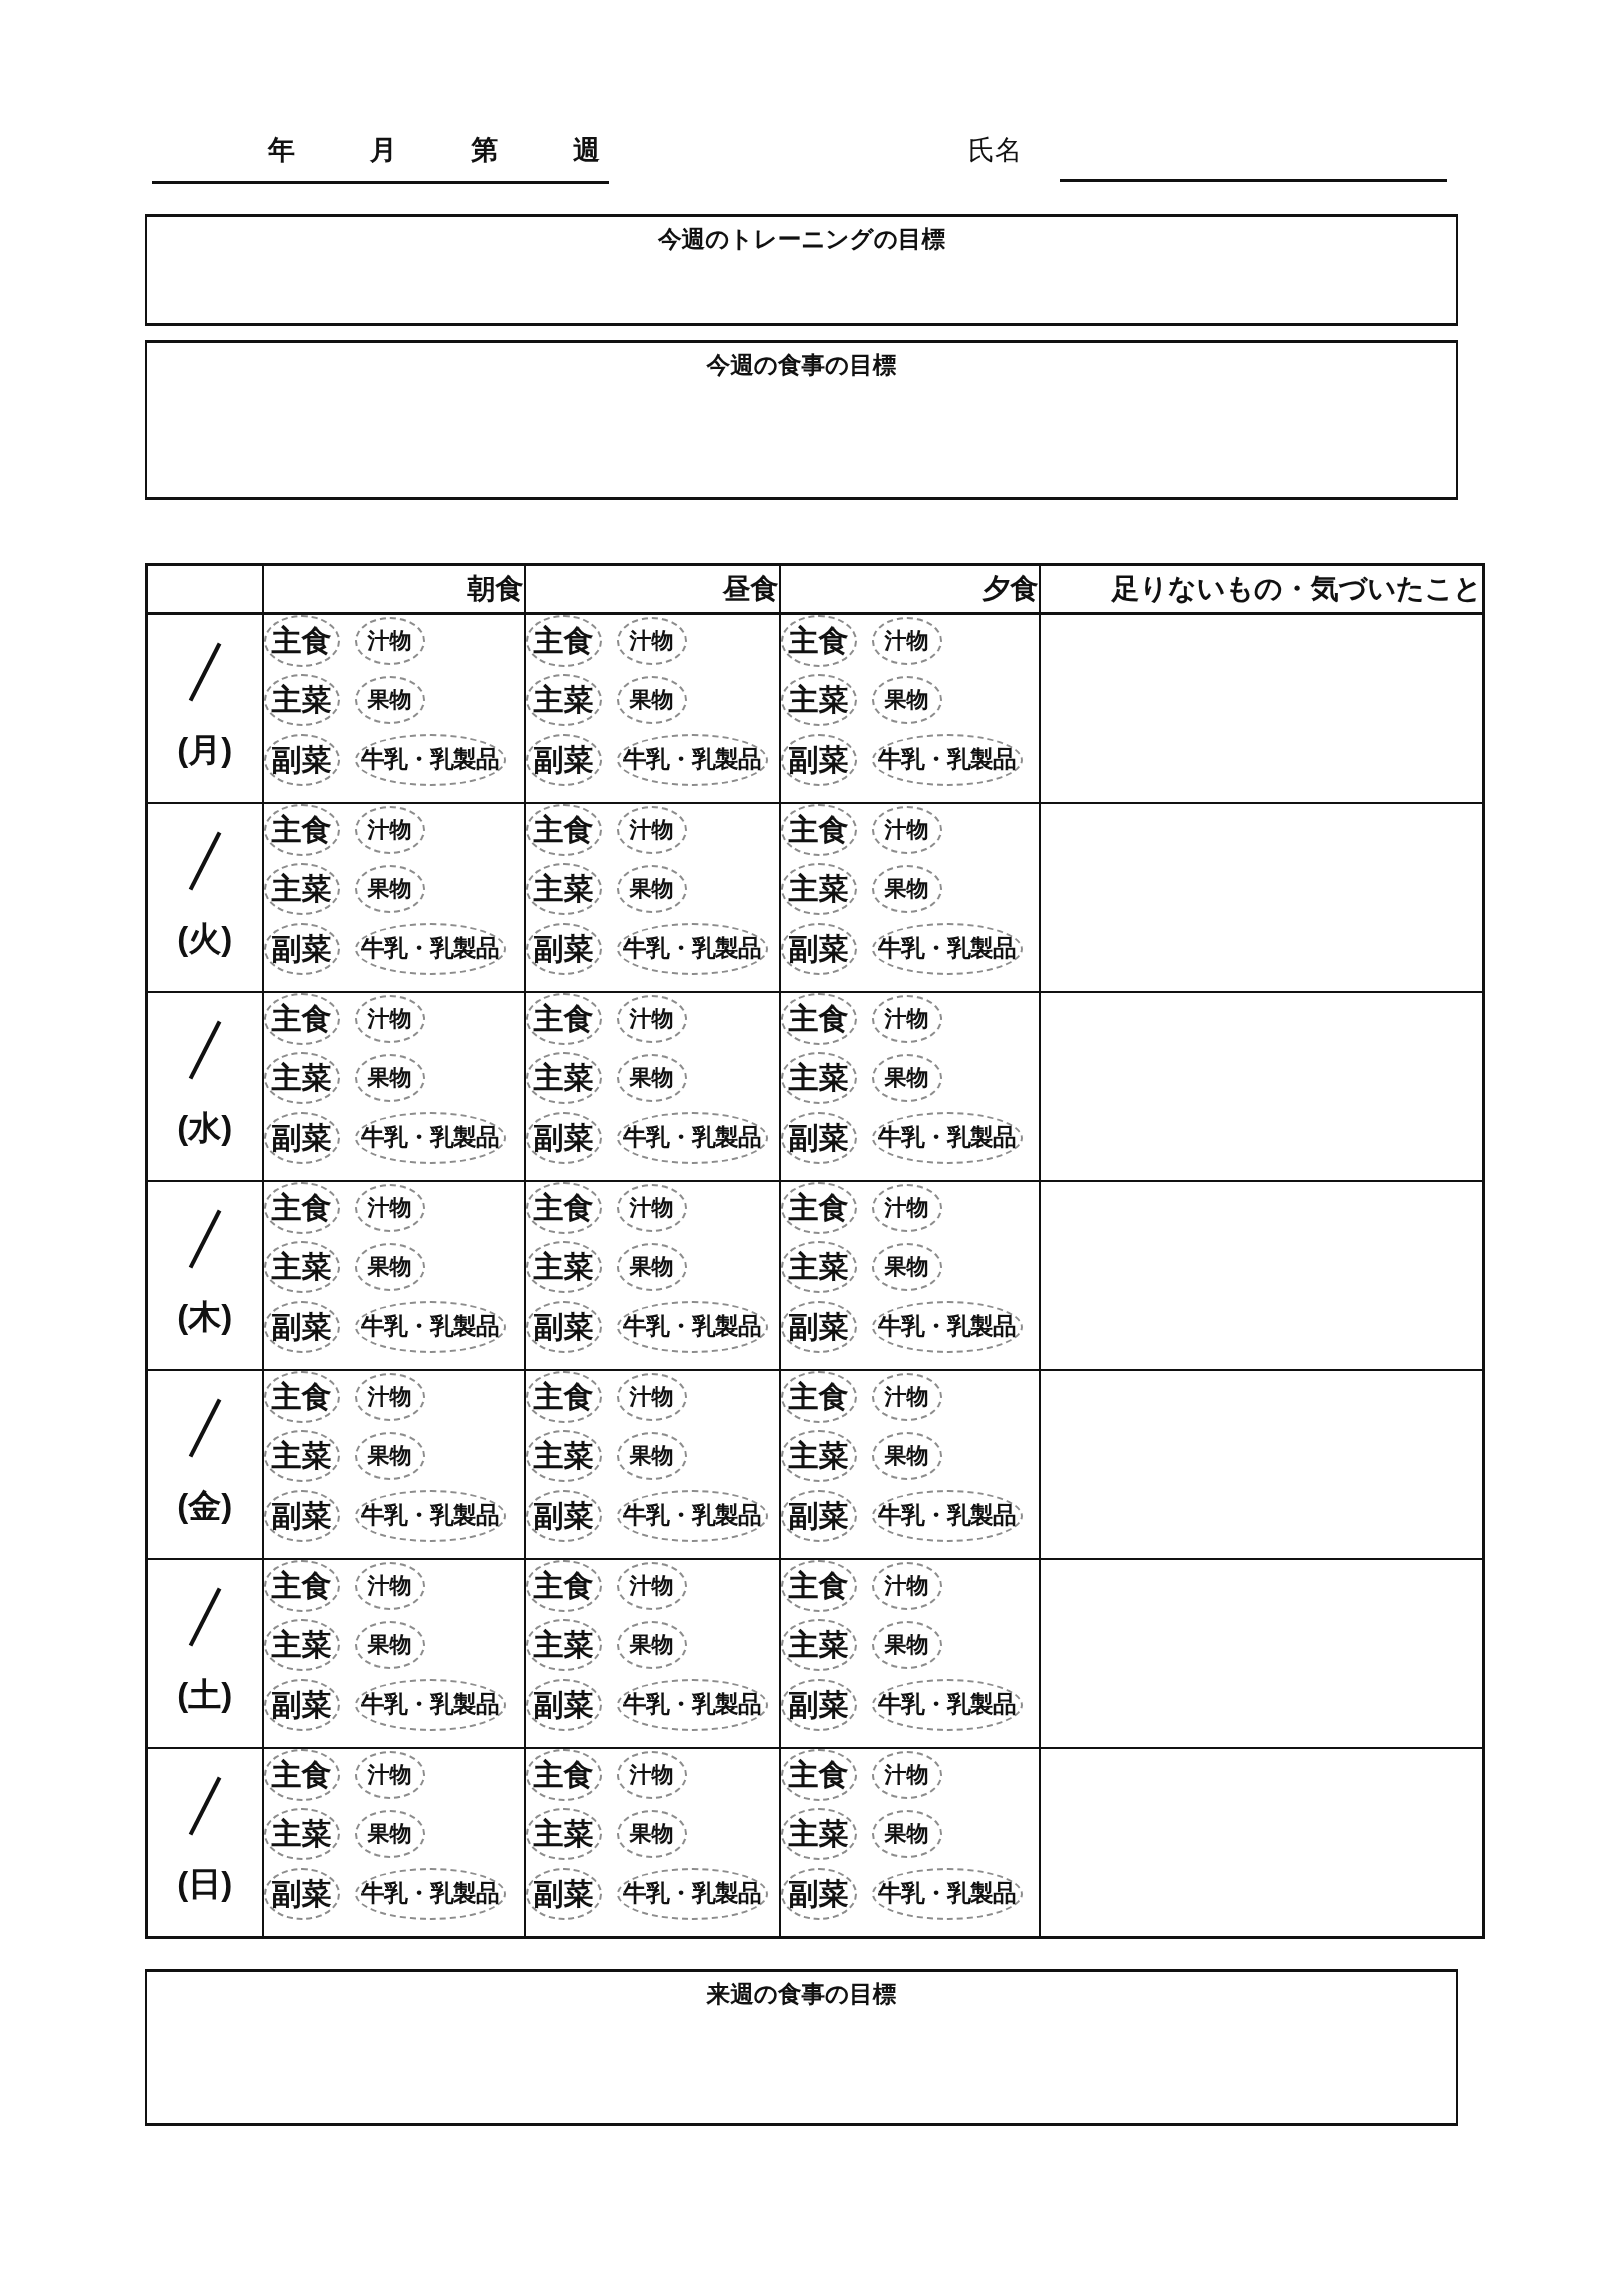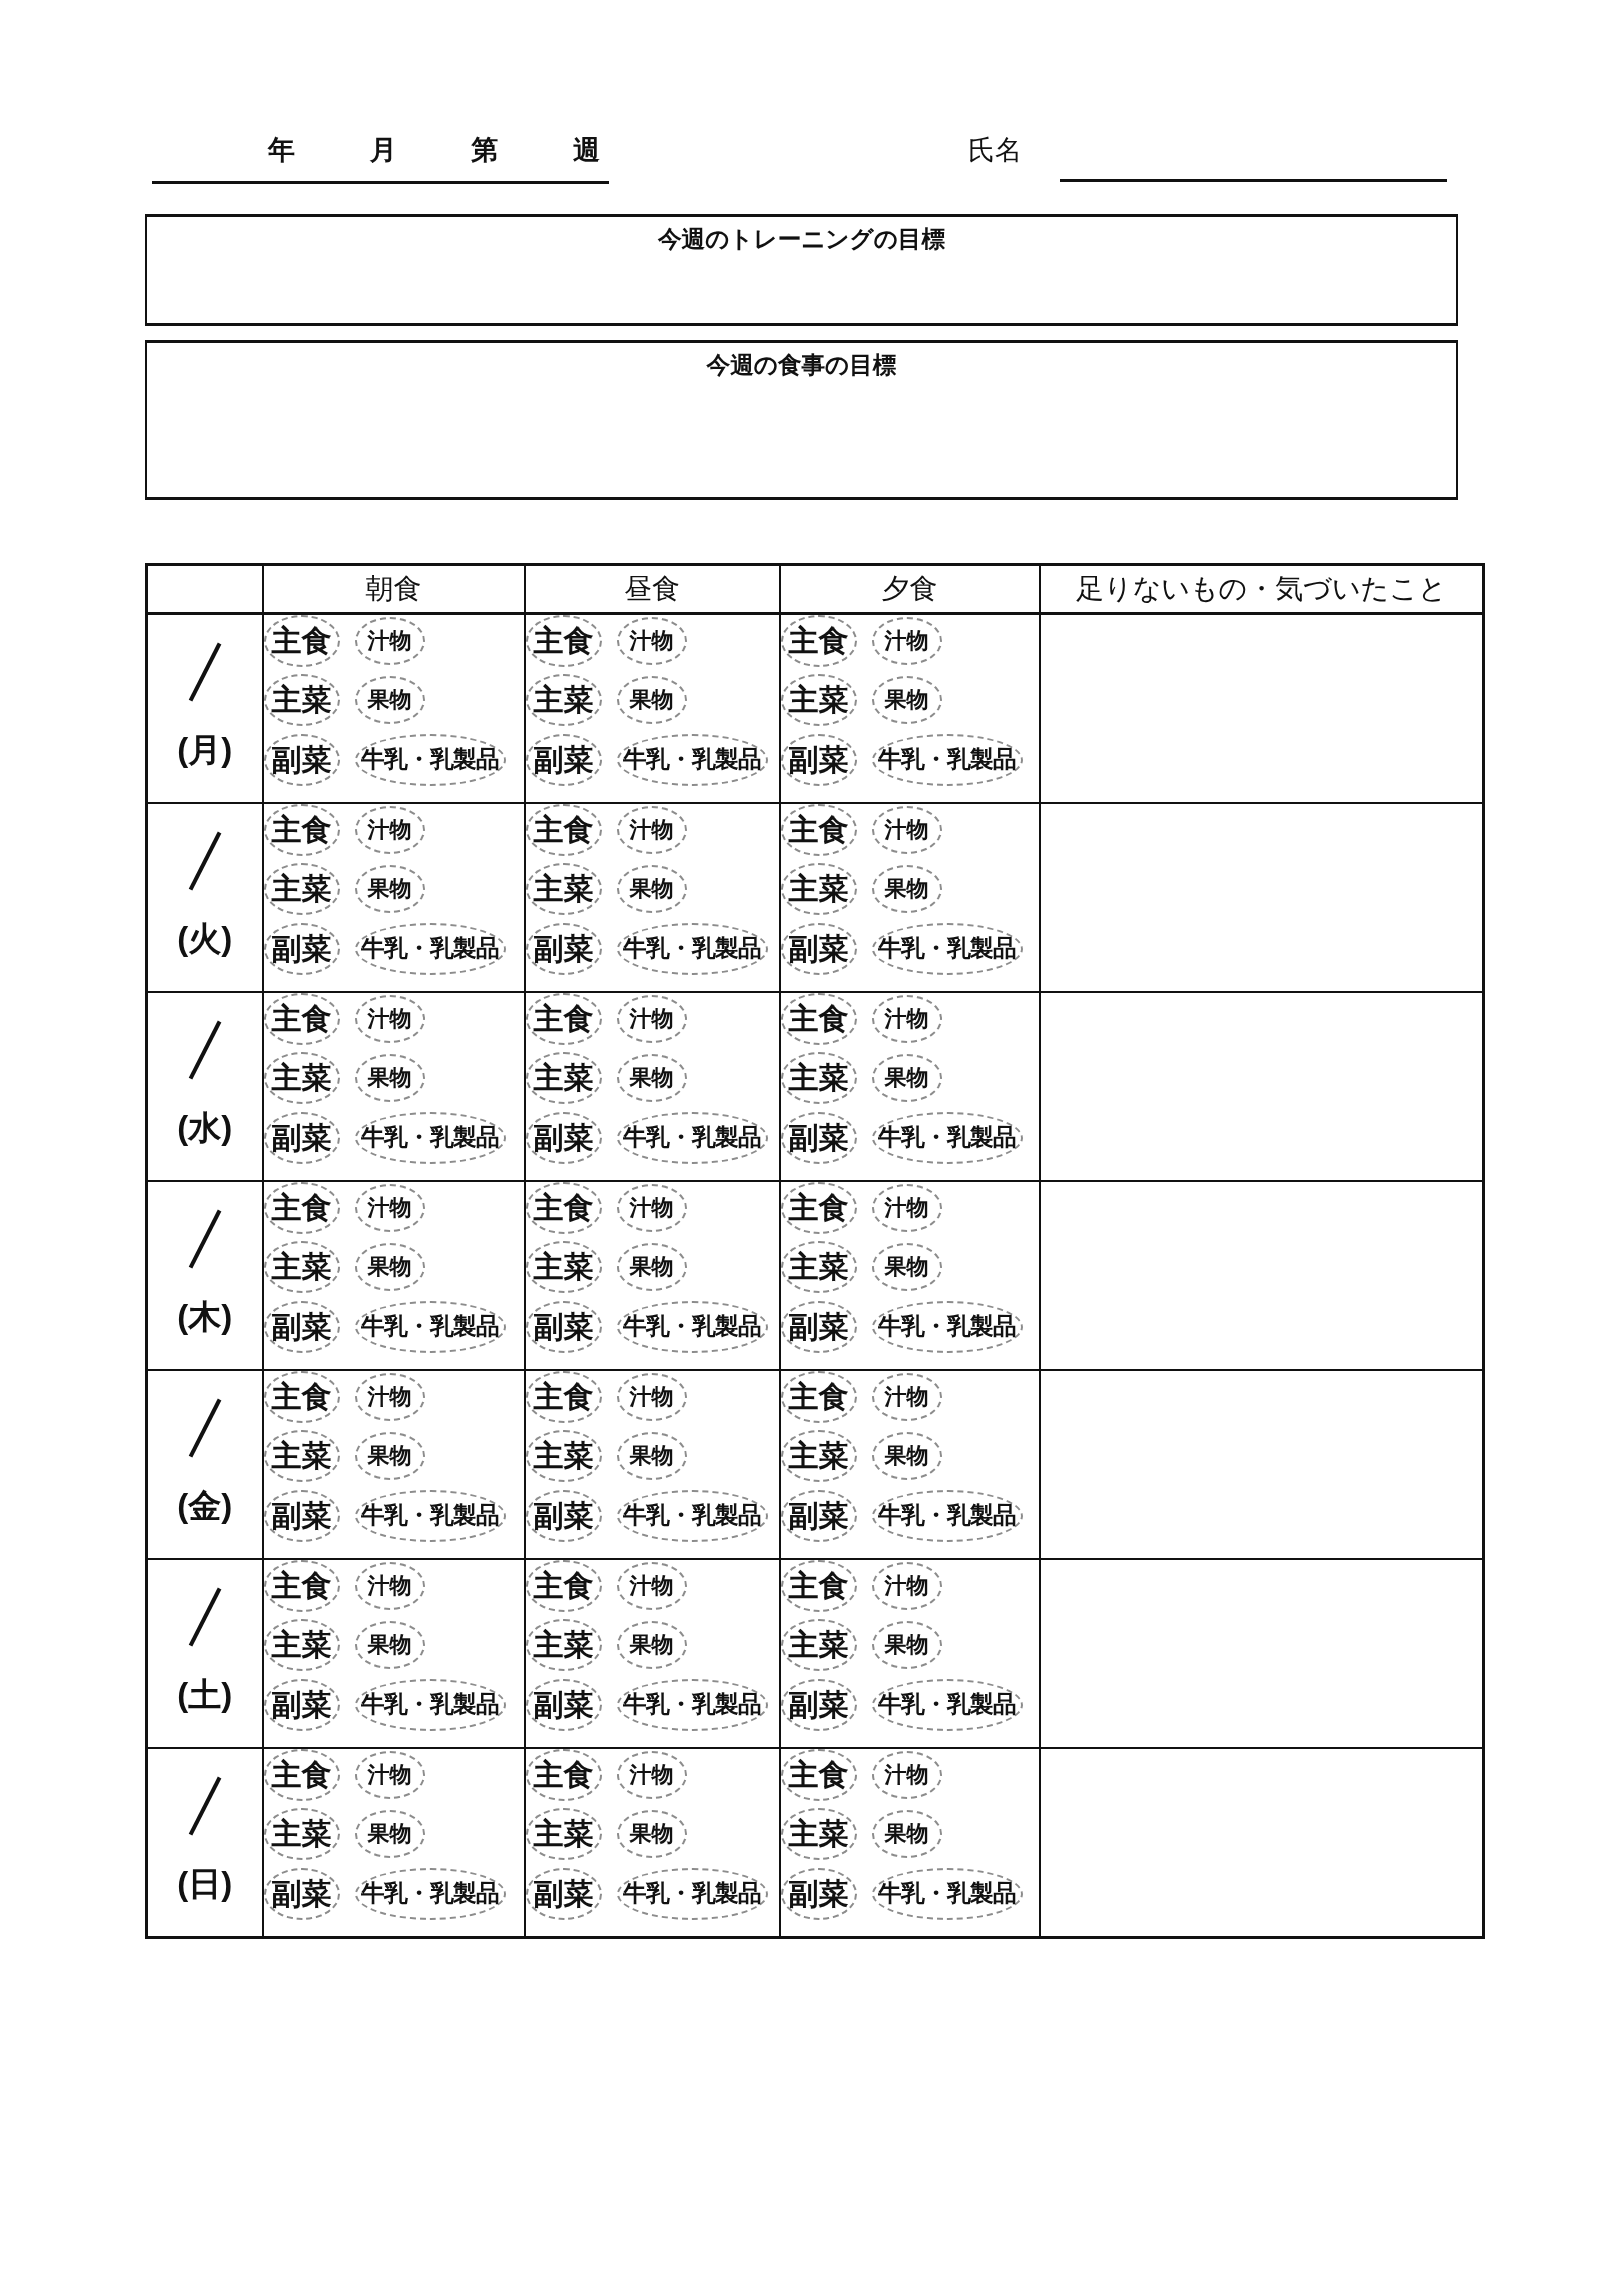--- a/index.html
+++ b/index.html
@@ -87,22 +87,22 @@
     table-layout: fixed;
     border: 3.9px solid var(--ink, #111111);
   }
   .meal-table th, .meal-table td {
     border: 2.2px solid var(--ink, #111111);
     padding: 0;
   }
   .meal-table thead th {
     height: 46px;
     font-size: 28px;
-    font-weight: 400;
-    text-align: center;
+    font-weight: 700;
+    text-align: right;
     vertical-align: middle;
     border-bottom-width: 3.4px;
     line-height: 1;
   }
   .meal-table tbody td {
     height: 187px;
     vertical-align: top;
   }
   .day-cell { position: relative; }
   .date-slash {
@@ -162,20 +162,23 @@
   </div>
   <div class="date-underline"></div>
   <div class="name-label">氏名</div>
   <div class="name-underline"></div>
 
   <div class="goal-box" id="training-goal-box">
     <span>今週のトレーニングの目標</span>
   </div>
   <div class="goal-box" id="meal-goal-box">
     <span>今週の食事の目標</span>
+  </div>
+  <div class="goal-box" id="next-week-goal-box">
+    <span>来週の食事の目標</span>
   </div>
 
   <table class="meal-table">
     <colgroup>
       <col style="width:116px">
       <col style="width:262px">
       <col style="width:255px">
       <col style="width:260px">
       <col style="width:444px">
     </colgroup>

